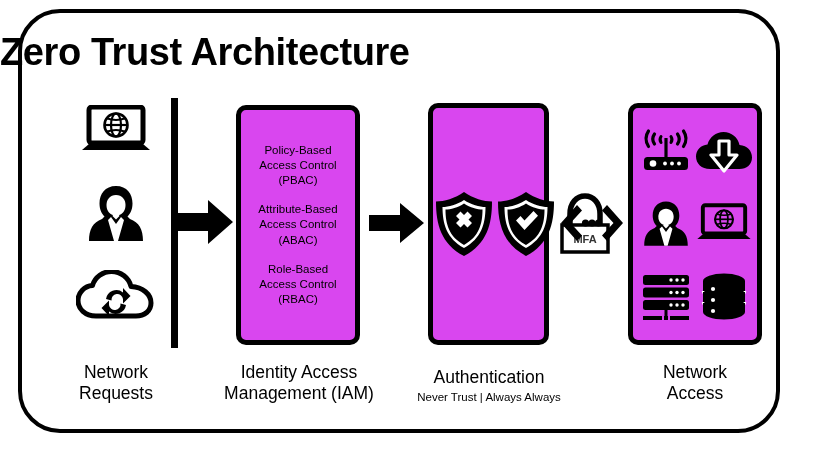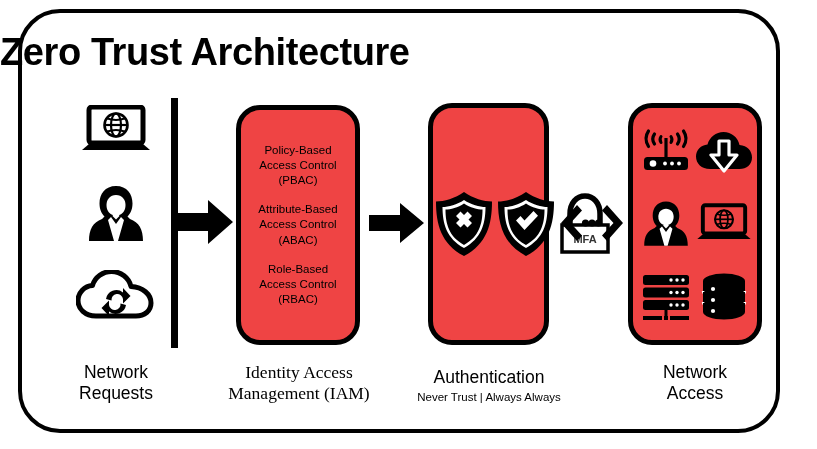--- a/index.html
+++ b/index.html
@@ -26,21 +26,21 @@
   
   .vbar{position:absolute;left:171px;top:98px;width:7px;height:250px;background:#000;}
 
   
   .arrow{position:absolute;display:block;}
   #arrow-1{left:175px;top:200px;}
   #arrow-2{left:369px;top:203px;}
 
   
   .panel{
-    position:absolute;border:5px solid #000;border-radius:24px;background:#ef4444;box-sizing:border-box;
+    position:absolute;border:5px solid #000;border-radius:10px;background:#d946ef;box-sizing:border-box;
   }
   #panel-iam{left:236px;top:105px;width:124px;height:240px;}
   #panel-auth{left:428px;top:103px;width:121px;height:242px;}
   #panel-access{left:628px;top:103px;width:134px;height:242px;}
 
   .iam-inner{
     display:flex;flex-direction:column;align-items:center;justify-content:center;
     height:100%;gap:14px;
   }
   .iam-item{text-align:center;font-size:11.5px;line-height:1.32;font-weight:500;}
@@ -53,21 +53,21 @@
     display:grid;grid-template-columns:1fr 1fr;grid-template-rows:1fr 1fr 1fr;
     align-items:center;justify-items:center;height:100%;padding:6px 4px;box-sizing:border-box;
   }
 
   
   #connector{position:absolute;left:560px;top:202px;}
 
   
   .caption{position:absolute;text-align:center;font-size:17.5px;line-height:1.2;}
   #cap-requests{left:36px;top:362px;width:160px;}
-  #cap-iam{left:212px;top:362px;width:174px;font-family:Liberation Serif, serif;}
+  #cap-iam{left:212px;top:362px;width:174px;}
   #cap-auth{left:398px;top:367px;width:182px;}
   #cap-access{left:612px;top:362px;width:166px;}
   .cap-sub{font-size:11.5px;line-height:1.2;margin-top:3px;}
 
   svg{display:block;}
 </style>
 </head>
 <body>
 
 <div id="stage">

